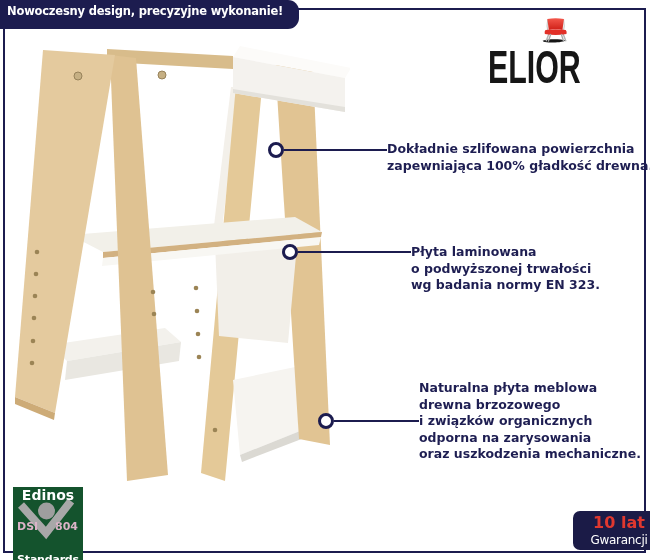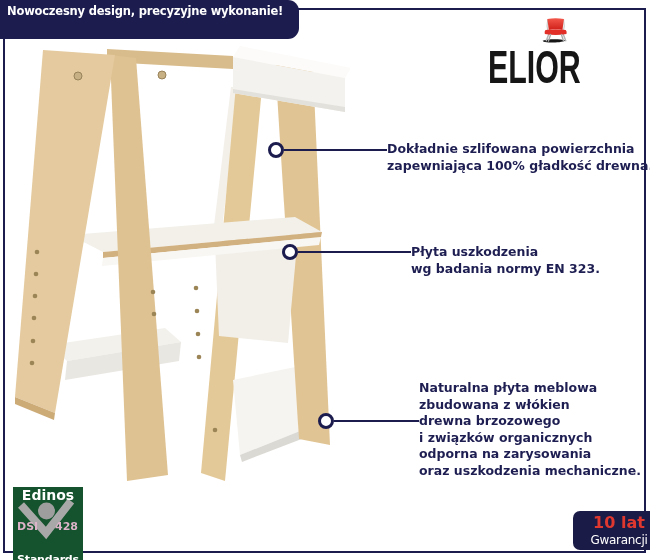--- a/index.html
+++ b/index.html
@@ -9,21 +9,21 @@
     overflow:hidden;
   }
   .frame{
     position:absolute;left:3px;top:8px;width:643px;height:545px;
     border:2px solid #1c1c4f;box-sizing:border-box;z-index:0;
   }
   .banner{
     position:absolute;left:0;top:0;height:23px;z-index:6;
     background:#1c1c4f;color:#ffffff;
     font-weight:bold;font-size:11.5px;letter-spacing:-0.2px;line-height:23px;
-    padding:0 16px 16px 7px;border-radius:0 11px 11px 0;white-space:nowrap;
+    padding:0 16px 6px 7px;border-radius:0 11px 11px 0;white-space:nowrap;
   }
   .brand{
     position:absolute;left:466px;top:18px;width:180px;height:72px;
     display:flex;align-items:center;z-index:2;flex-direction:column;
   }
   .brand-name{
     font-family:"Liberation Sans",sans-serif;font-weight:bold;font-size:46px;
     color:#161616;transform:scaleX(0.66);transform-origin:left center;
     letter-spacing:0px;line-height:1;margin-left:4px;white-space:nowrap;
   }
@@ -146,39 +146,39 @@
 <div class="dot" style="left:282px;top:244px"></div>
 <div class="cline" style="left:298px;top:251px;width:113px"></div>
 <div class="dot" style="left:318px;top:413px"></div>
 <div class="cline" style="left:334px;top:420px;width:85px"></div>
 
 <div class="ann" style="left:387px;top:141px">
   <div>Dokładnie szlifowana powierzchnia</div>
   <div>zapewniająca 100% gładkość drewna.</div>
 </div>
 <div class="ann" style="left:411px;top:244px">
-  <div>Płyta uszkodzenia</div>
+  <div>Płyta laminowana</div>
+  <div>o podwyższonej trwałości</div>
   <div>wg badania normy EN 323.</div>
 </div>
 <div class="ann" style="left:419px;top:380px">
   <div>Naturalna płyta meblowa</div>
-  <div>zbudowana z włókien</div>
   <div>drewna brzozowego</div>
   <div>i związków organicznych</div>
   <div>odporna na zarysowania</div>
   <div>oraz uszkodzenia mechaniczne.</div>
 </div>
 
 <div class="cert-badge">
   <svg width="70" height="62" viewBox="0 0 70 62">
     <path d="M8,18 L33,46 L58,14" stroke="#a8a8a8" stroke-width="8" fill="none"></path>
     <circle cx="33.5" cy="24" r="8.5" fill="#9e9e9e"></circle>
   </svg>
   <div class="cert-title">Edinos</div>
   <div class="cert-left">DSI</div>
-  <div class="cert-right">428</div>
+  <div class="cert-right">804</div>
   <div class="cert-sub">Standards</div>
 </div>
 
 <div class="warranty-badge">
   <div class="warranty-duration">10 lat</div>
   <div class="warranty-label">Gwarancji</div>
 </div>
 
 </body></html>

